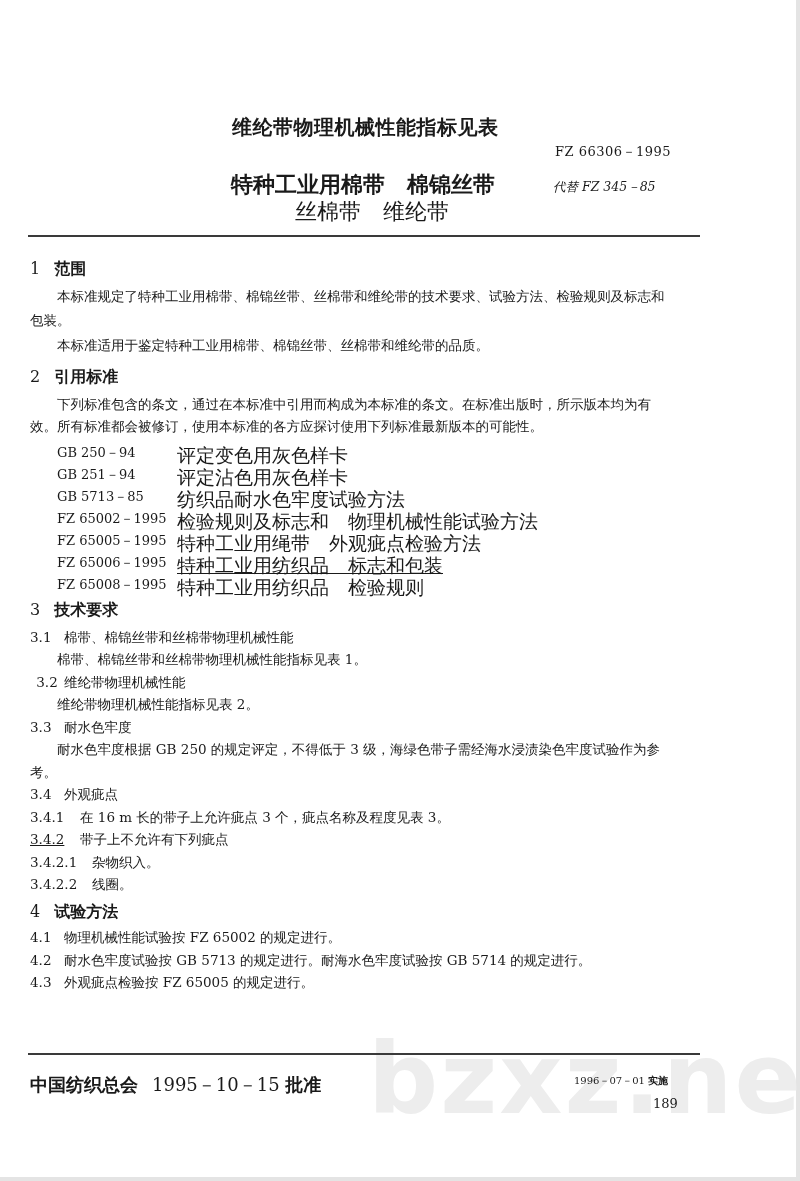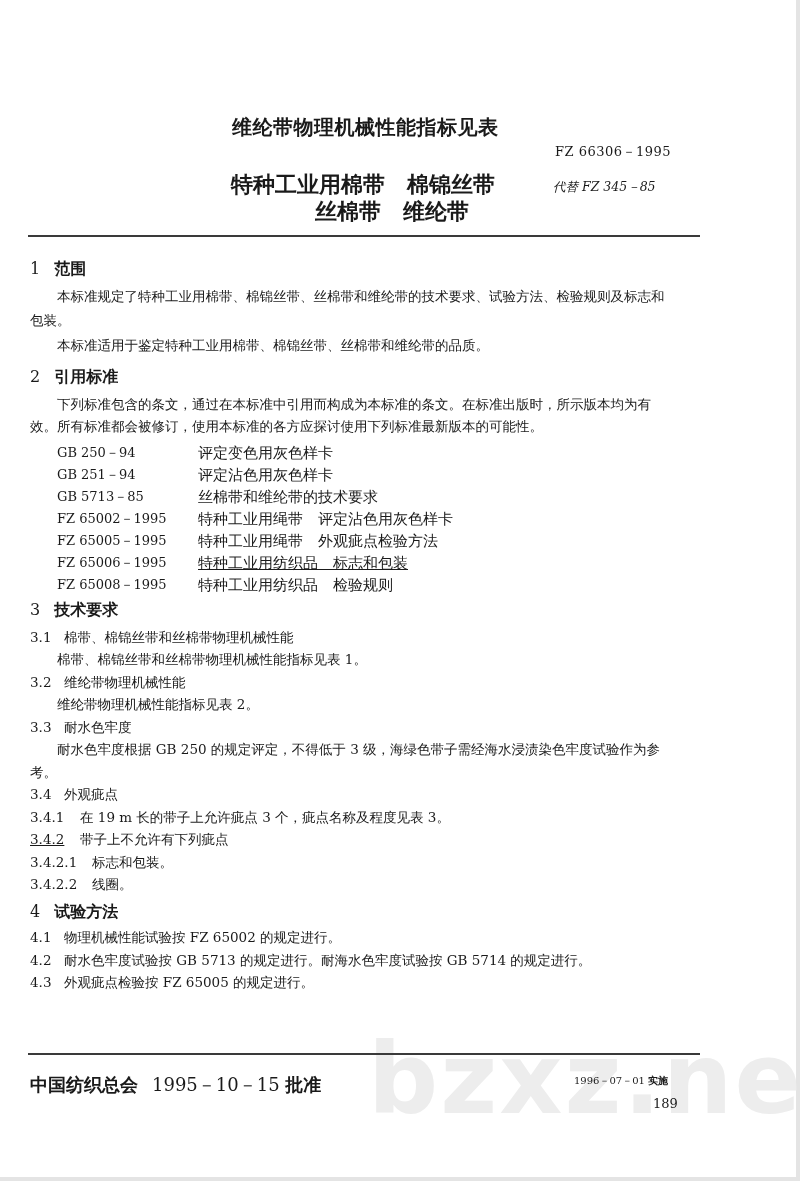--- a/index.html
+++ b/index.html
@@ -9,29 +9,29 @@
     font-family: "DejaVu Serif", "Liberation Serif", serif;
     color: #1a1a1a;
   }
   .page-border-right { position: absolute; right: 0; top: 0; width: 4px; height: 1181px; background: #e4e4e4; }
   .page-border-bottom { position: absolute; left: 0; bottom: 0; width: 800px; height: 4px; background: #e4e4e4; }
   .abs { position: absolute; white-space: nowrap; line-height: 1; }
   .t-org { left: 232px; top: 117px; font-size: 20px; font-weight: bold; font-family: "DejaVu Sans", "Liberation Sans", sans-serif; letter-spacing: 0.5px; }
   .t-code { left: 555px; top: 145px; font-size: 13px; letter-spacing: 0.5px; }
   .t-title1 { left: 231px; top: 174px; font-size: 22px; font-weight: bold; font-family: "DejaVu Sans", "Liberation Sans", sans-serif; }
   .t-replace { left: 553px; top: 181px; font-size: 12.5px; font-style: italic; }
-  .t-title2 { left: 295px; top: 201px; font-size: 22px; font-weight: bold; font-family: "DejaVu Sans", "Liberation Sans", sans-serif; margin-left: 20px; }
+  .t-title2 { left: 295px; top: 201px; font-size: 22px; font-weight: normal; font-family: "DejaVu Sans", "Liberation Sans", sans-serif; }
   .rule { position: absolute; height: 2px; background: #3a3a3a; }
   .rule-top { left: 28px; top: 235px; width: 672px; }
   .rule-bottom { left: 28px; top: 1053px; width: 672px; height: 1.5px; }
   .txt { font-size: 13.5px; }
   .head { font-size: 16px; font-family: "DejaVu Sans", "Liberation Sans", sans-serif; font-weight: bold; }
   .num { display: inline-block; }
   .ref-code { position: absolute; left: 57px; font-size: 13px; }
-  .ref-title { position: absolute; left: 198px; font-size: 15px; }
+  .ref-title { position: absolute; left: 177px; font-size: 19px; }
   .watermark {
     position: absolute; left: 368px; top: 1030px;
     font-family: "DejaVu Sans", "Liberation Sans", sans-serif;
     font-weight: bold; font-size: 98px; color: #ededed; letter-spacing: 2px; line-height: 1;
   }
   .footer-left { left: 30px; top: 1076px; font-size: 18px; }
   .footer-left .org { font-family: "DejaVu Sans", "Liberation Sans", sans-serif; font-weight: bold; }
   .footer-right { left: 574px; top: 1076px; font-size: 10px; }
   .footer-right .act { font-family: "DejaVu Sans", "Liberation Sans", sans-serif; font-weight: bold; }
   .page-num { left: 653px; top: 1097px; font-size: 13px; }
@@ -66,25 +66,25 @@
   <div>
     <div class="ref-code abs" style="top:446px;">GB 250－94</div>
     <div class="ref-title abs" style="top:446px;">评定变色用灰色样卡</div>
   </div>
   <div>
     <div class="ref-code abs" style="top:468px;">GB 251－94</div>
     <div class="ref-title abs" style="top:468px;">评定沾色用灰色样卡</div>
   </div>
   <div>
     <div class="ref-code abs" style="top:490px;">GB 5713－85</div>
-    <div class="ref-title abs" style="top:490px;">丝棉带和维纶带的技术要求</div>
+    <div class="ref-title abs" style="top:490px;">纺织品耐水色牢度试验方法</div>
   </div>
   <div>
     <div class="ref-code abs" style="top:512px;">FZ 65002－1995</div>
-    <div class="ref-title abs" style="top:512px;">特种工业用绳带　评定沾色用灰色样卡</div>
+    <div class="ref-title abs" style="top:512px;">检验规则及标志和　物理机械性能试验方法</div>
   </div>
   <div>
     <div class="ref-code abs" style="top:534px;">FZ 65005－1995</div>
     <div class="ref-title abs" style="top:534px;">特种工业用绳带　外观疵点检验方法</div>
   </div>
   <div>
     <div class="ref-code abs" style="top:556px;">FZ 65006－1995</div>
     <div class="ref-title abs" style="top:556px;text-decoration:underline;">特种工业用纺织品　标志和包装</div>
   </div>
   <div>
@@ -95,42 +95,42 @@
 
 <div class="abs head" style="left:30px; top:602px;">
   <span style="font-weight:normal; font-family:'DejaVu Serif',serif;">3</span><span style="display:inline-block;width:14px;"></span><span>技术要求</span>
 </div>
 
 <div class="abs txt" style="left:30px; top:631px;">
   <span class="num" style="width:34px;">3.1</span><span>棉带、棉锦丝带和丝棉带物理机械性能</span>
 </div>
 <div class="abs txt" style="left:57px; top:653px;">棉带、棉锦丝带和丝棉带物理机械性能指标见表 1。</div>
 
-<div class="abs txt" style="left:30px; top:676px;">
+<div class="abs txt" style="left:30px; top:676px;text-align:center;">
   <span class="num" style="width:34px;">3.2</span><span>维纶带物理机械性能</span>
 </div>
 <div class="abs txt" style="left:57px; top:698px;">维纶带物理机械性能指标见表 2。</div>
 
 <div class="abs txt" style="left:30px; top:721px;">
   <span class="num" style="width:34px;">3.3</span><span>耐水色牢度</span>
 </div>
 <div class="abs txt" style="left:57px; top:743px;">耐水色牢度根据 GB 250 的规定评定，不得低于 3 级，海绿色带子需经海水浸渍染色牢度试验作为参</div>
 <div class="abs txt" style="left:30px; top:766px;">考。</div>
 
 <div class="abs txt" style="left:30px; top:788px;">
   <span class="num" style="width:34px;">3.4</span><span>外观疵点</span>
 </div>
 <div class="abs txt" style="left:30px; top:811px;">
-  <span class="num" style="width:50px;">3.4.1</span><span>在 19 m 长的带子上允许疵点 3 个，疵点名称及程度见表 3。</span>
+  <span class="num" style="width:50px;">3.4.1</span><span>在 16 m 长的带子上允许疵点 3 个，疵点名称及程度见表 3。</span>
 </div>
 <div class="abs txt" style="left:30px; top:833px;">
   <span class="num" style="width:50px;text-decoration:underline;">3.4.2</span><span>带子上不允许有下列疵点</span>
 </div>
 <div class="abs txt" style="left:30px; top:856px;">
-  <span class="num" style="width:62px;">3.4.2.1</span><span>标志和包装。</span>
+  <span class="num" style="width:62px;">3.4.2.1</span><span>杂物织入。</span>
 </div>
 <div class="abs txt" style="left:30px; top:878px;">
   <span class="num" style="width:62px;">3.4.2.2</span><span>线圈。</span>
 </div>
 
 <div class="abs head" style="left:30px; top:904px;">
   <span style="font-weight:normal; font-family:'DejaVu Serif',serif;">4</span><span style="display:inline-block;width:14px;"></span><span>试验方法</span>
 </div>
 <div class="abs txt" style="left:30px; top:931px;">
   <span class="num" style="width:34px;">4.1</span><span>物理机械性能试验按 FZ 65002 的规定进行。</span>

